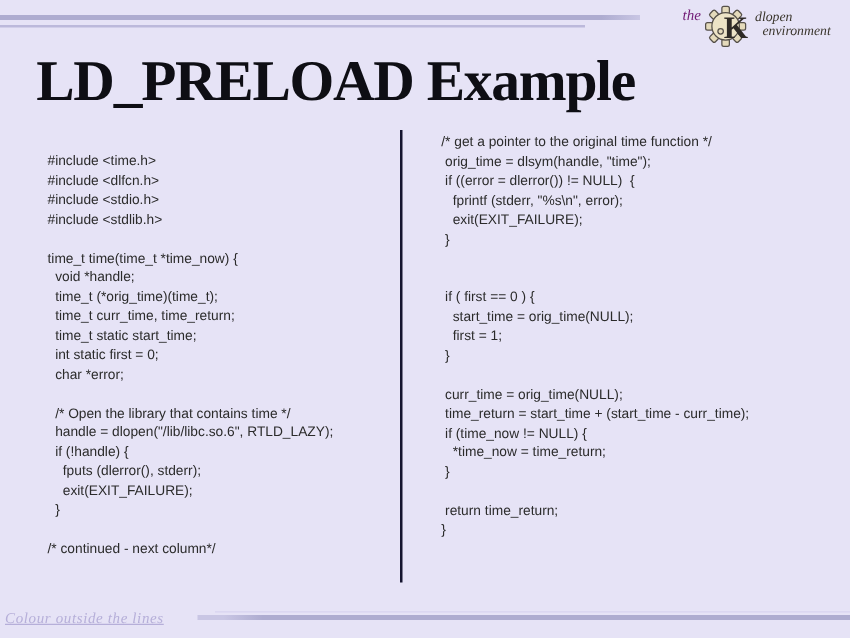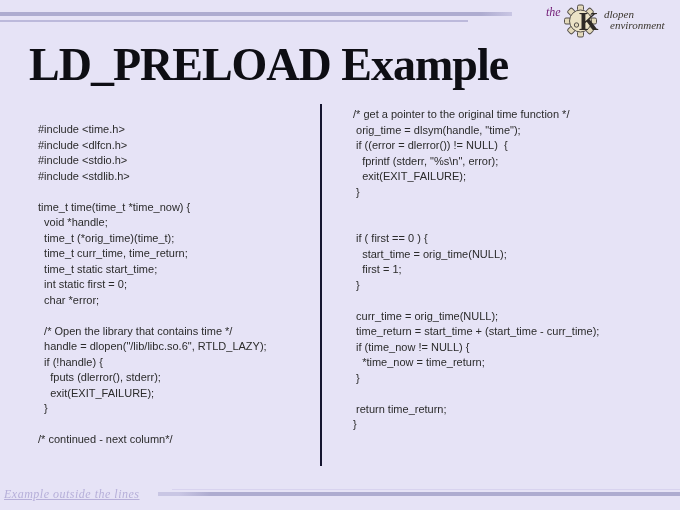--- a/index.html
+++ b/index.html
@@ -168,17 +168,17 @@
 
  curr_time = orig_time(NULL);
  time_return = start_time + (start_time - curr_time);
  if (time_now != NULL) {
    *time_now = time_return;
  }
 
  return time_return;
 }</pre>
 
-  <a class="footer-tagline">Example outside the lines</a>
+  <a class="footer-tagline">Colour outside the lines</a>
   <div class="footer-rule-thin"></div>
   <div class="footer-rule-thick"></div>
 
 </div>
 
 </body></html>

